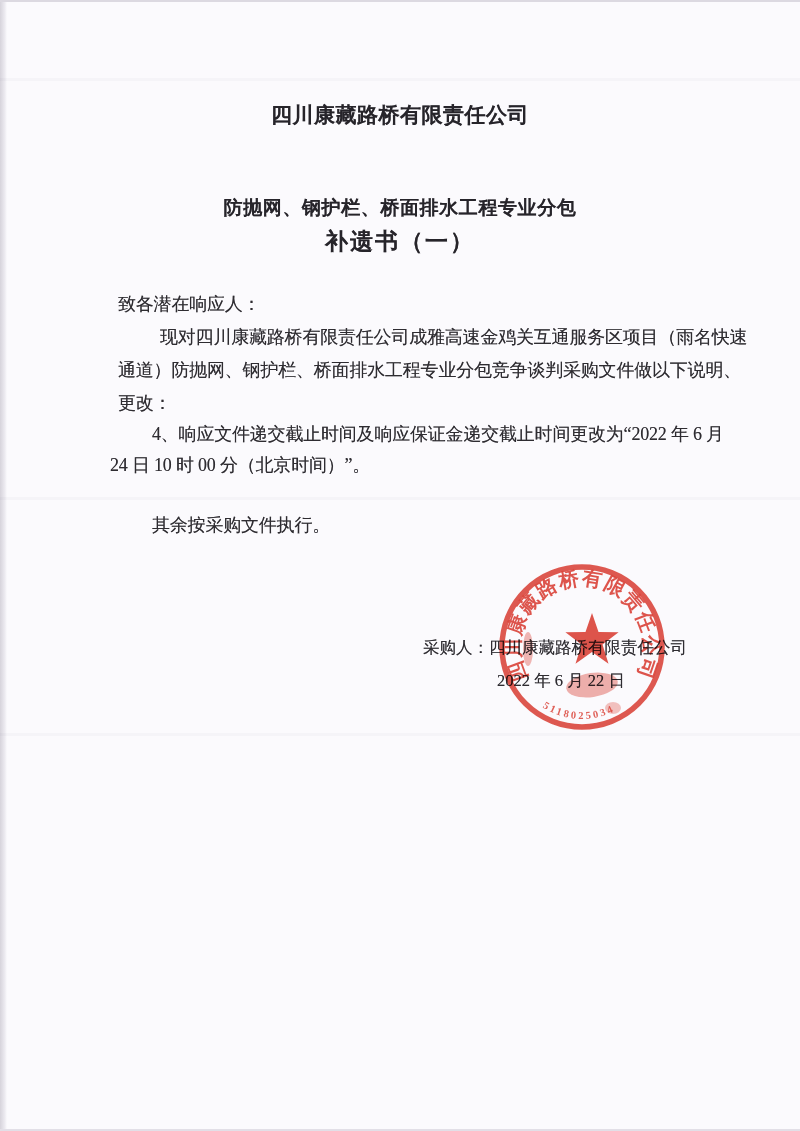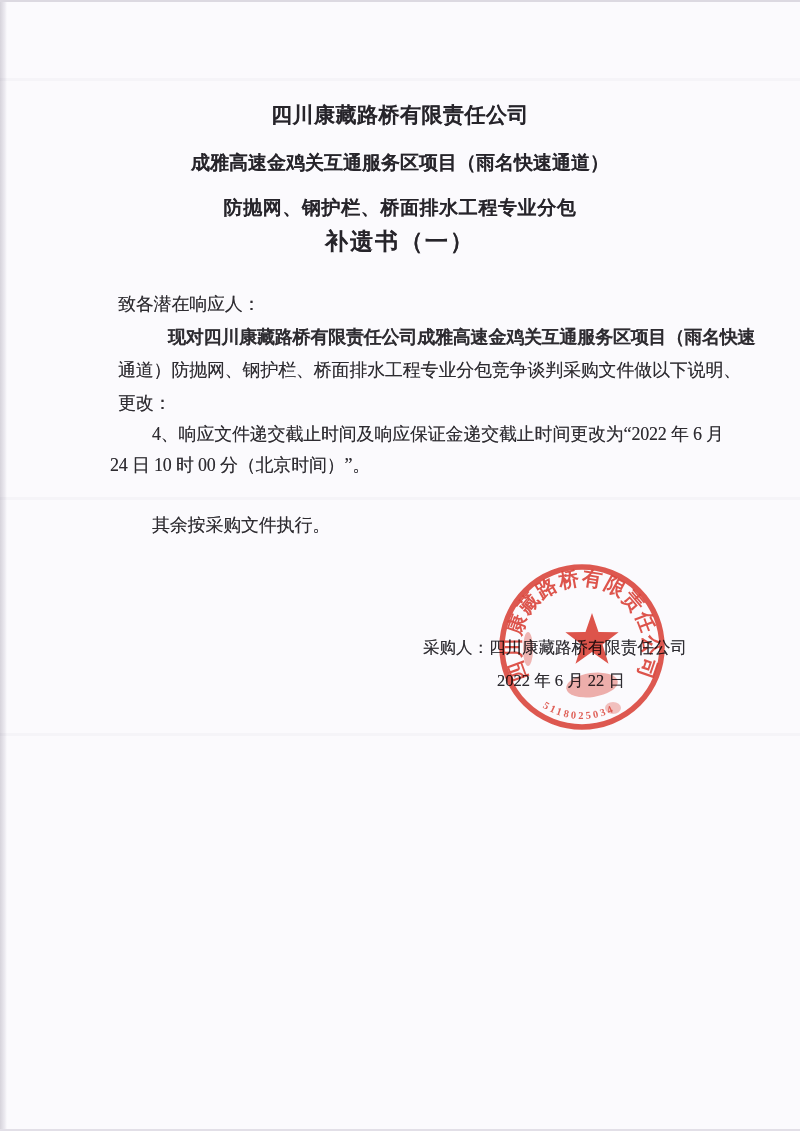--- a/index.html
+++ b/index.html
@@ -11,21 +11,21 @@
   }
   .line{position:absolute;white-space:nowrap;text-shadow:0 0 .4px rgba(46,44,49,.55);}
   .center{left:0;width:100%;text-align:center;}
   .bold{font-weight:bold;}
   .t1{top:101px;font-size:21px;letter-spacing:.5px;color:#26242a;}
   .t2{top:150px;font-size:19px;color:#26242a;}
   .t3{top:195px;font-size:19px;letter-spacing:.6px;color:#26242a;}
   .t4{top:226px;font-size:23px;letter-spacing:2px;color:#26242a;}
   .body-text{font-size:18px;letter-spacing:-.2px;}
   .salutation{top:292px;left:118px;}
-  .p1{top:325px;left:168px;font-weight:bold;}
+  .p1{top:325px;left:160px;}
   .p2{top:358px;left:118px;}
   .p3{top:391px;left:118px;}
   .i1{top:422px;left:152px;}
   .i2{top:453px;left:110px;}
   .closing{top:513px;left:152px;}
   .buyer{top:637px;left:423px;font-size:16.5px;}
   .docdate{top:670px;left:497px;font-size:16.5px;}
   .u{text-underline-offset:3px;text-decoration-thickness:1.2px;}
   .seal{position:absolute;left:472px;top:537px;width:220px;height:220px;
         mix-blend-mode:multiply;opacity:.92;filter:blur(.3px);}
@@ -44,21 +44,20 @@
 <div class="page">
 
   <div class="edge-left"></div>
   <div class="edge-top"></div>
   <div class="edge-bottom"></div>
   <div class="band band-a"></div>
   <div class="band band-b"></div>
   <div class="band band-c"></div>
 
   <div class="line center bold t1">四川康藏路桥有限责任公司</div>
-  <div class="line center bold t2">成雅高速金鸡关互通服务区项目（雨名快速通道）</div>
   <div class="line center bold t4">补遗书（一）</div>
   <div class="line center bold t3">防抛网、钢护栏、桥面排水工程专业分包</div>
 
   <div class="line body-text salutation">致各潜在响应人：</div>
   <div class="line body-text p1">现对四川康藏路桥有限责任公司成雅高速金鸡关互通服务区项目（雨名快速</div>
   <div class="line body-text p2">通道）防抛网、钢护栏、桥面排水工程专业分包竞争谈判采购文件做以下说明、</div>
   <div class="line body-text p3">更改：</div>
 
   <div class="line body-text i1">
     <span>4、响应文件递交截止时间及响应保证金递交截止时间更改为“</span><span class="u">2022</span><span> 年 </span><span class="u">6</span><span> 月</span>

